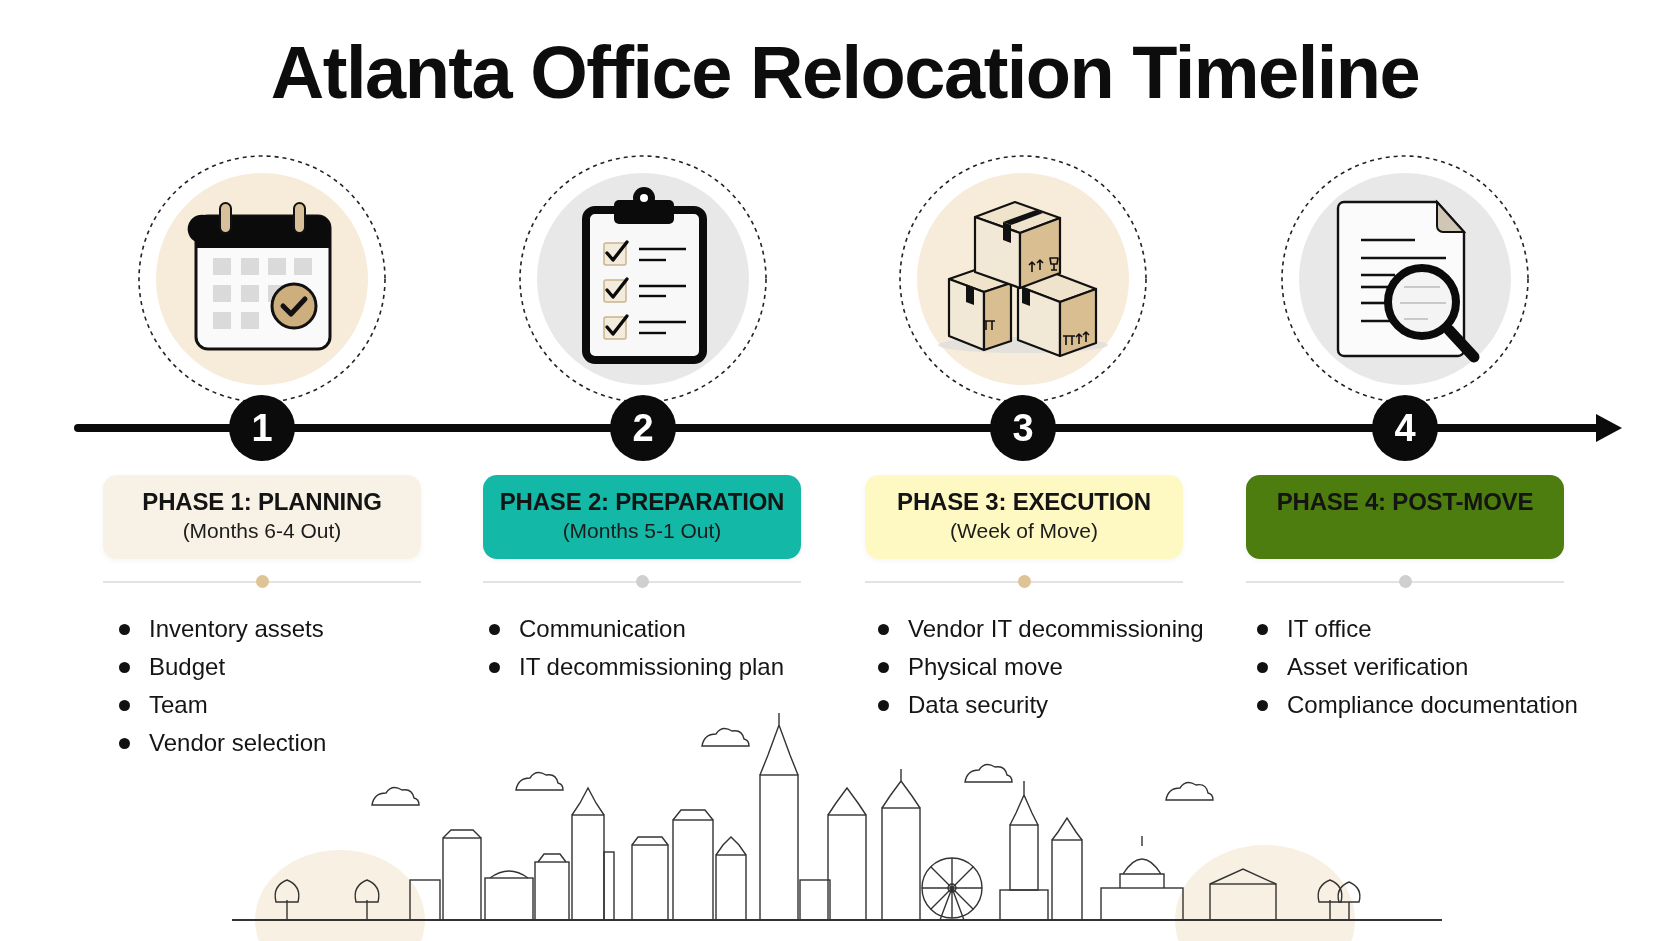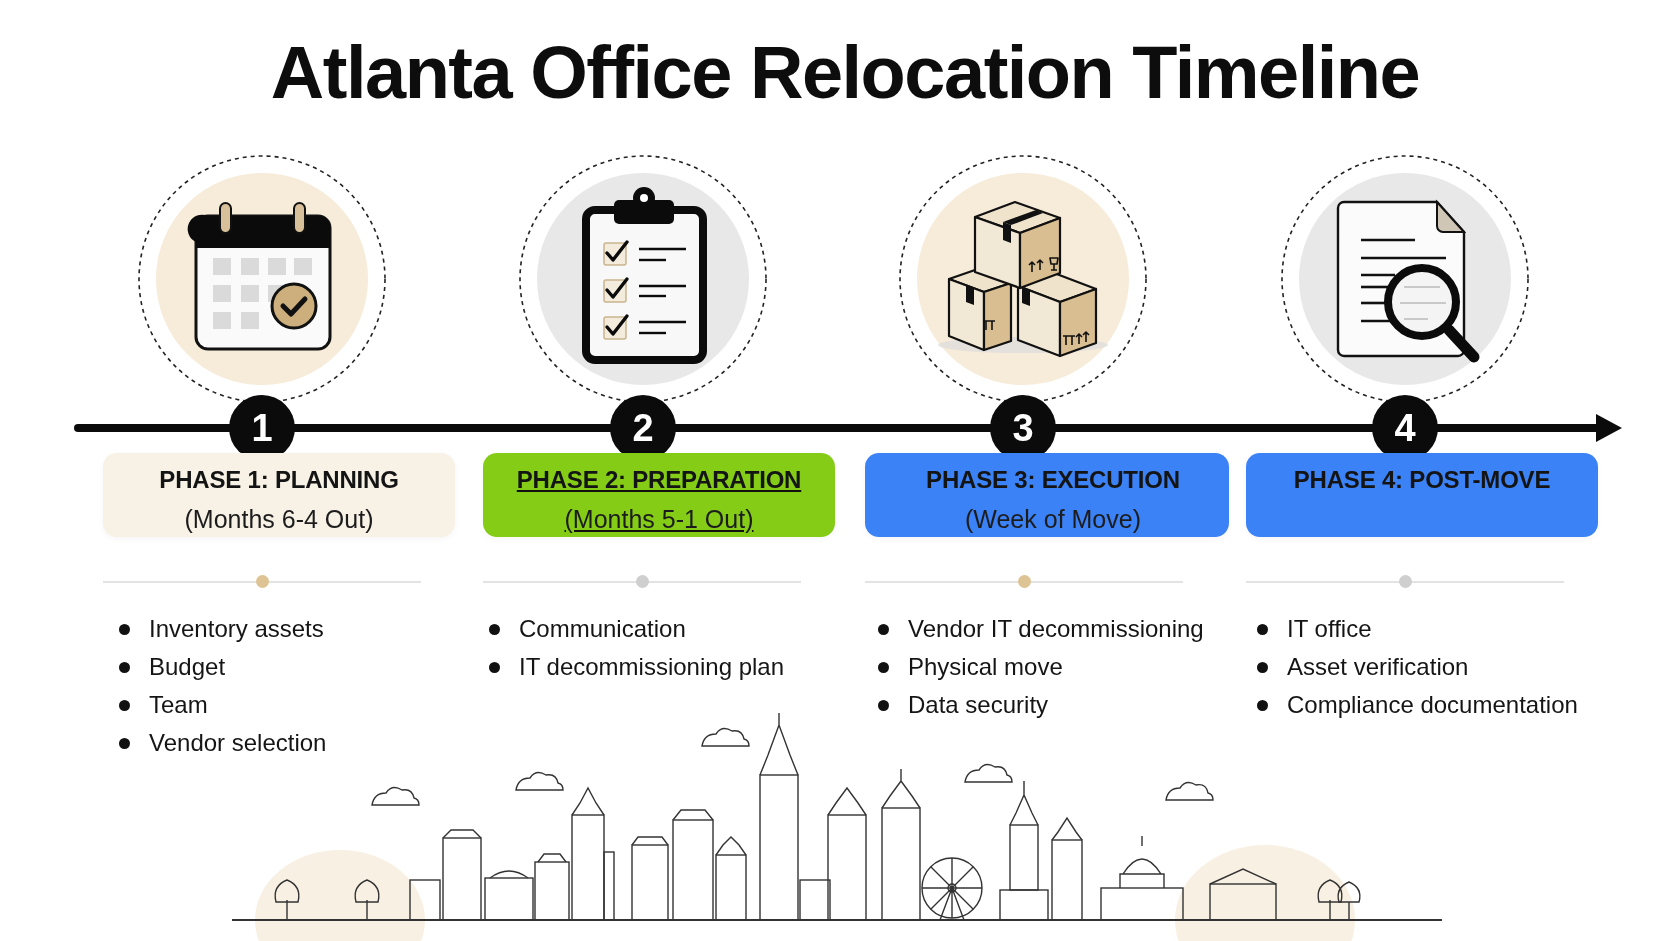--- a/index.html
+++ b/index.html
@@ -1,21 +1,21 @@
 <!DOCTYPE html>
 <html><head>
 <meta charset="utf-8">
 <style>
   html,body{margin:0;padding:0;background:#ffffff;}
   body{width:1672px;height:941px;position:relative;overflow:hidden;font-family:"Liberation Sans","DejaVu Sans",sans-serif;color:#111;}
   .title{position:absolute;left:0;width:1690px;top:28px;text-align:center;font-size:74px;font-weight:700;letter-spacing:-1.5px;color:#0d0d0d;line-height:90px;}
   .timeline-svg{position:absolute;left:0;top:0;width:1672px;height:941px;}
-  .phase-box{position:absolute;top:453px;width:352px;height:84px;border-radius:14px;text-align:center;box-shadow:0 2px 6px rgba(0,0,0,0.04);}
+  .phase-box{position:absolute;top:475px;width:318px;height:84px;border-radius:14px;text-align:center;box-shadow:0 2px 6px rgba(0,0,0,0.04);}
   .phase-box .ph-title{font-size:24px;font-weight:700;margin-top:13px;letter-spacing:-0.2px;color:#141414;}
-  .phase-box .ph-sub{font-size:25px;margin-top:11px;color:#1c1c1c;}
+  .phase-box .ph-sub{font-size:21px;margin-top:3px;color:#1c1c1c;}
   .divider{position:absolute;top:581px;width:318px;height:2px;background:#e3e3e3;}
   .divider .dot{position:absolute;top:-6px;left:153px;width:13px;height:13px;border-radius:50%;}
   .tasks{position:absolute;top:610px;margin:0;padding:0;list-style:none;}
   .tasks li{position:relative;font-size:24px;line-height:38px;padding-left:30px;color:#151515;white-space:nowrap;}
   .tasks li .bul{position:absolute;left:0;top:14px;width:11px;height:11px;border-radius:50%;background:#111;}
   .num{position:absolute;width:66px;height:66px;border-radius:50%;background:#0b0b0b;color:#fff;font-weight:700;font-size:38px;text-align:center;line-height:66px;top:395px;}
   .icon-wrap{position:absolute;width:250px;height:250px;top:154px;}
 </style>
 </head>
 <body>
@@ -204,48 +204,48 @@
     <span class="dot" style="background:#DEC395"></span>
   </div>
 <ul class="tasks" style="left:119px">
   <li><span class="bul"></span><span>Inventory assets</span></li>
   <li><span class="bul"></span><span>Budget</span></li>
   <li><span class="bul"></span><span>Team</span></li>
   <li><span class="bul"></span><span>Vendor selection</span></li>
 </ul>
 
 <div class="num" style="left:610px">2</div>
-<div class="phase-box" style="left:483px;background:#84cc16;text-decoration:underline;">
+<div class="phase-box" style="left:483px;background:#14b8a6;">
   <div class="ph-title">PHASE 2: PREPARATION</div>
   <div class="ph-sub">(Months 5-1 Out)</div>
 </div>
 <div class="divider" style="left:483px">
     <span class="dot" style="background:#CFCFCF"></span>
   </div>
 <ul class="tasks" style="left:489px">
   <li><span class="bul"></span><span>Communication</span></li>
   <li><span class="bul"></span><span>IT decommissioning plan</span></li>
 </ul>
 
 <div class="num" style="left:990px">3</div>
-<div class="phase-box" style="left:865px;background:#3b82f6;padding-left:12px;">
+<div class="phase-box" style="left:865px;background:#fef9c3;">
   <div class="ph-title">PHASE 3: EXECUTION</div>
   <div class="ph-sub">(Week of Move)</div>
 </div>
 <div class="divider" style="left:865px">
     <span class="dot" style="background:#DEC395"></span>
   </div>
 <ul class="tasks" style="left:878px">
   <li><span class="bul"></span><span>Vendor IT decommissioning</span></li>
   <li><span class="bul"></span><span>Physical move</span></li>
   <li><span class="bul"></span><span>Data security</span></li>
 </ul>
 
 <div class="num" style="left:1372px">4</div>
-<div class="phase-box" style="left:1246px;background:#3b82f6;">
+<div class="phase-box" style="left:1246px;background:#4d7c0f;">
   <div class="ph-title">PHASE 4: POST-MOVE</div>
 </div>
 <div class="divider" style="left:1246px">
     <span class="dot" style="background:#CFCFCF"></span>
   </div>
 <ul class="tasks" style="left:1257px">
   <li><span class="bul"></span><span>IT office</span></li>
   <li><span class="bul"></span><span>Asset verification</span></li>
   <li><span class="bul"></span><span>Compliance documentation</span></li>
 </ul>

